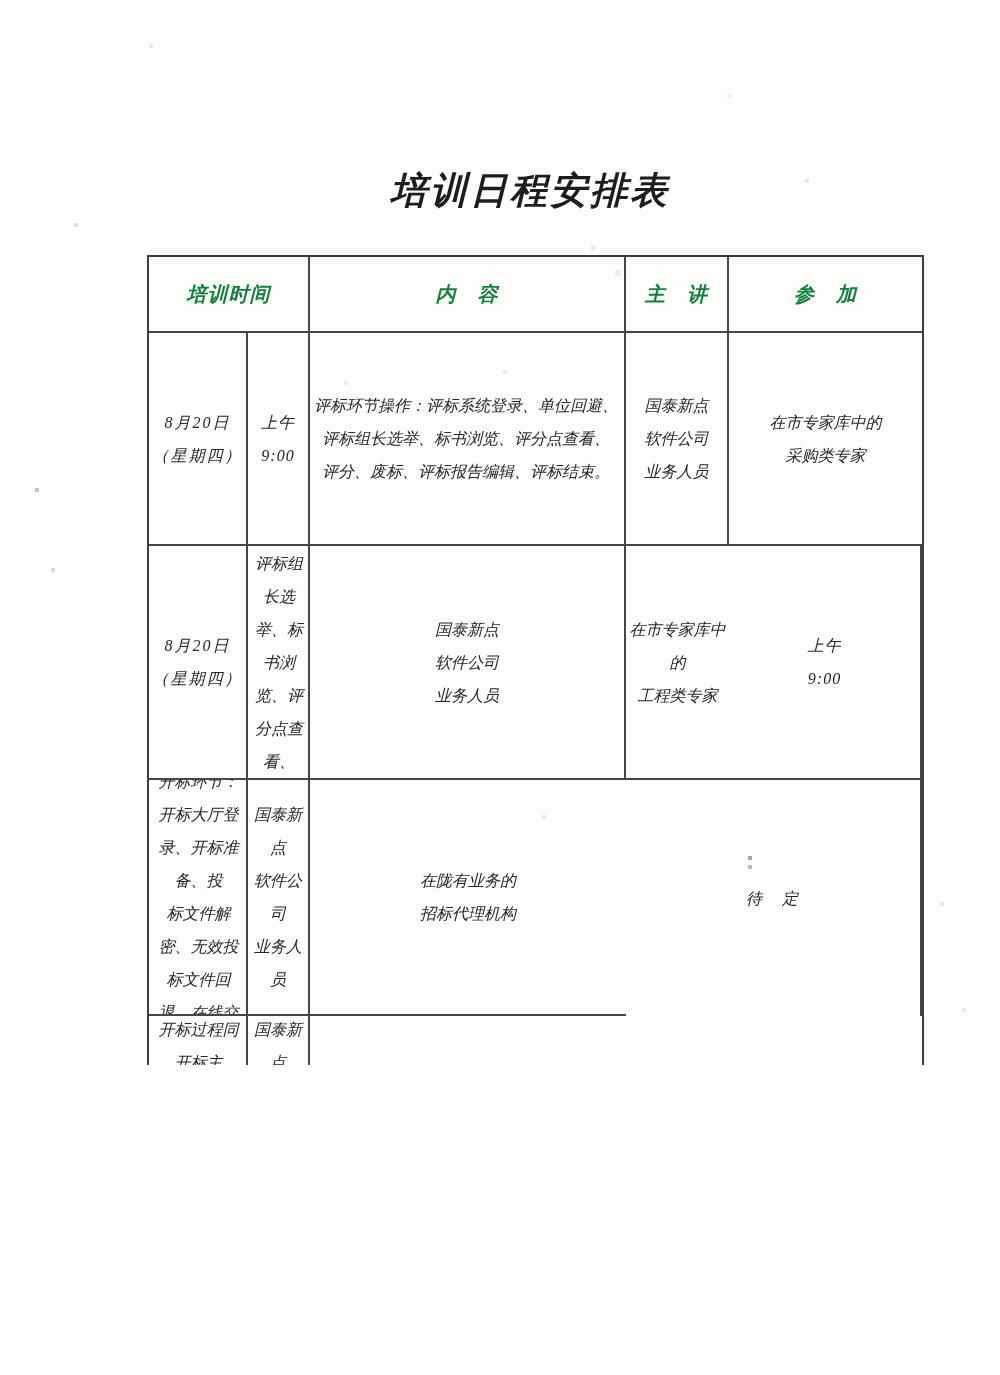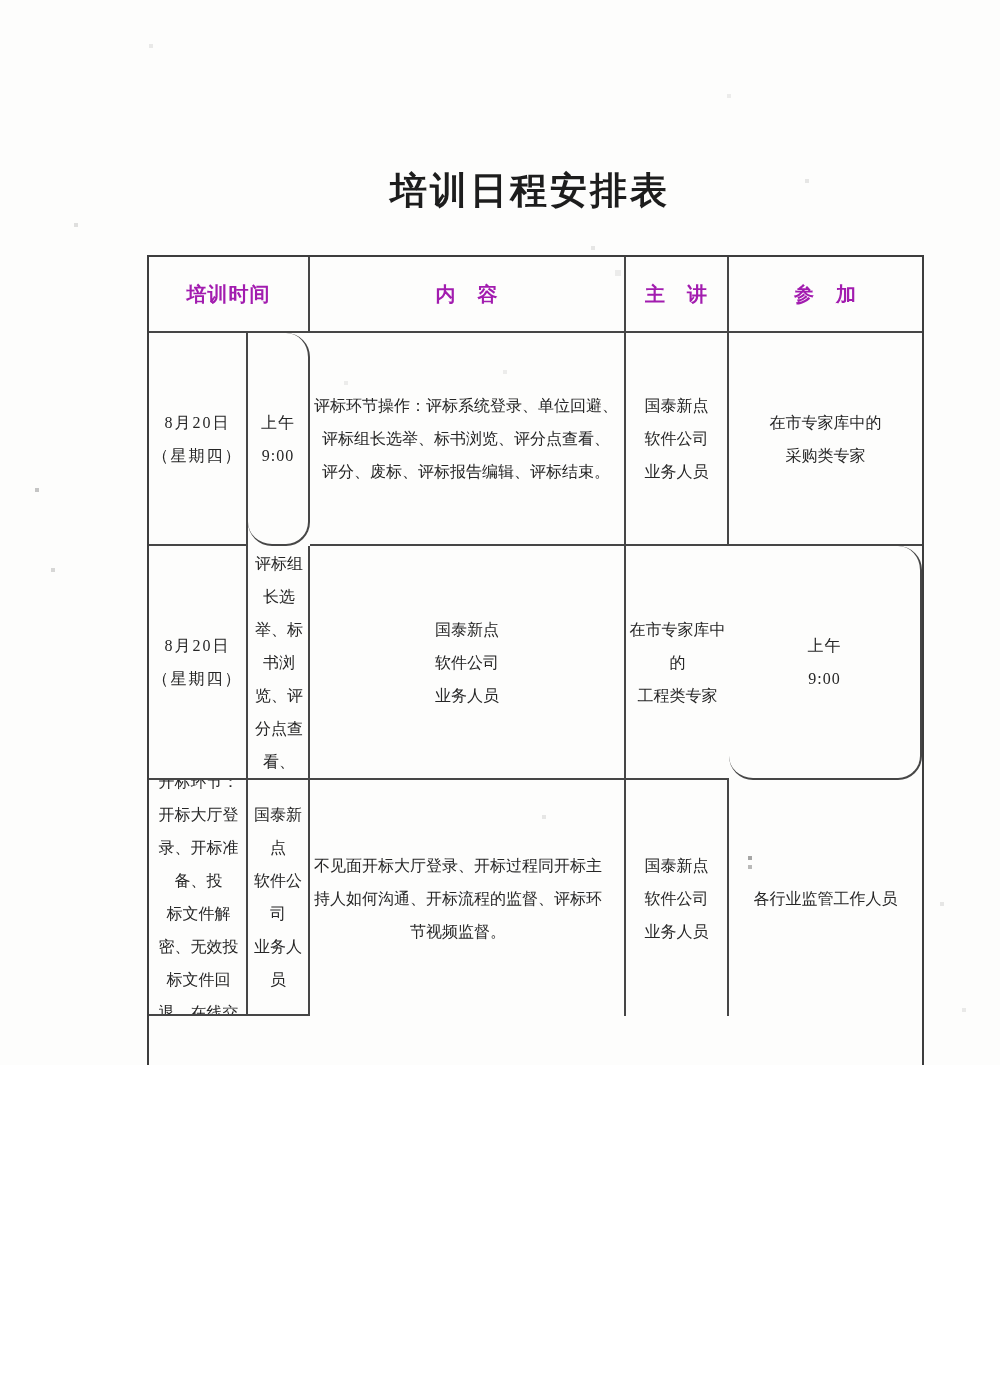--- a/index.html
+++ b/index.html
@@ -8,20 +8,21 @@
     background: #ffffff;
   }
   .page {
     position: relative;
     width: 1000px;
     height: 1065px;
     background: #fdfdfc;
     font-family: "Liberation Serif", serif;
     color: #262626;
     overflow: hidden;
+    font-style: italic;
   }
   
   .speckles {
     position: absolute;
     left: 0; top: 0;
     width: 2px; height: 2px;
     background: transparent;
     pointer-events: none;
     box-shadow:
       150px 45px 0 1px rgba(90,90,90,0.12),
@@ -77,24 +78,24 @@
     overflow: hidden;
   }
   .cell span { white-space: pre-line; }
   .no-r { border-right: none; }
   .no-b { border-bottom: none; }
   .span2 { grid-column: span 2; }
   .head {
     font-weight: 700;
     font-size: 20px;
     letter-spacing: 1px;
-    color: #a21caf;
+    color: #15803d;
   }
   .date-cell { letter-spacing: 2px; }
-  .time-cell { letter-spacing: 1px; border-radius: 24px; }
+  .time-cell { letter-spacing: 1px; }
   .content-cell {
     justify-content: flex-start;
     text-align: center;
     padding: 4px 2px 4px 4px;
   }
   .page-number {
     position: absolute;
     left: 521px;
     top: 1283px;
     font-family: "DejaVu Sans", sans-serif;
@@ -177,21 +178,28 @@
 开标环节：开标大厅登录、开标准备、投
 标文件解密、无效投标文件回退、在线交
 流沟通、唱标、开标结束。
 评标后：获取评标报告、业务系统流程。</span>
     </div>
     <div class="cell">
       <span>国泰新点
 软件公司
 业务人员</span>
     </div>
-
+    <div class="cell no-r">
+      <span>在陇有业务的
+招标代理机构</span>
+    </div>
+
+    <div class="cell date-cell span2 no-b">
+      <span>待　定</span>
+    </div>
     <div class="cell content-cell no-b">
       <span>不见面开标大厅登录、开标过程同开标主
 持人如何沟通、开标流程的监督、评标环
 节视频监督。</span>
     </div>
     <div class="cell no-b">
       <span>国泰新点
 软件公司
 业务人员</span>
     </div>

